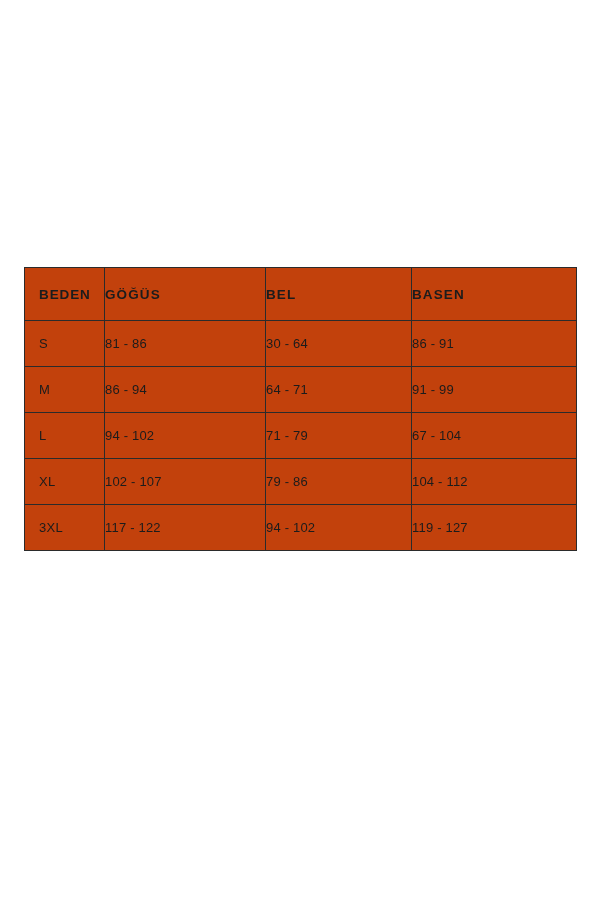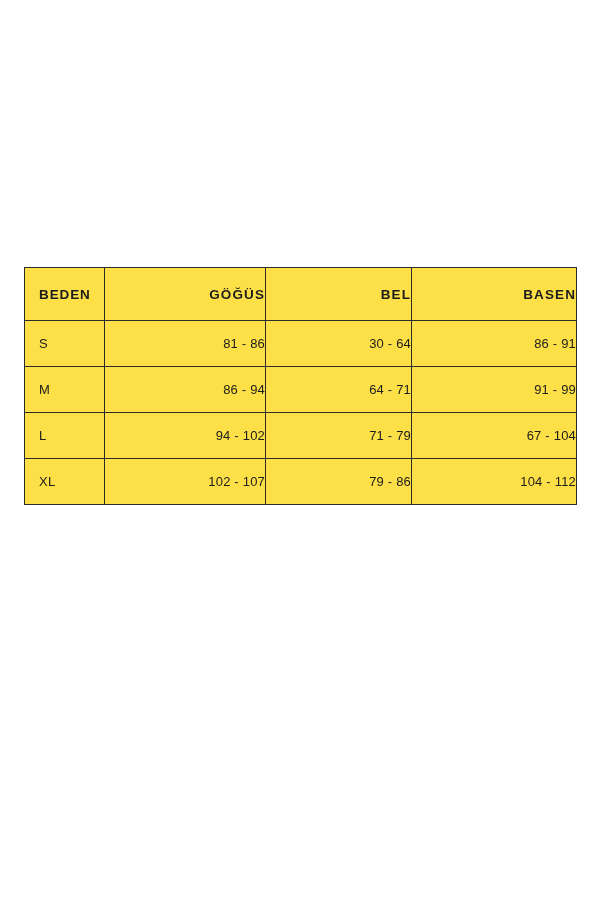--- a/index.html
+++ b/index.html
@@ -26,32 +26,32 @@
   .size-table-wrap {
     position: absolute;
     left: 24px;
     top: 267px;
     width: 552px;
   }
   table.size-table {
     border-collapse: collapse;
     width: 552px;
     table-layout: fixed;
-    background: #fde047;
+    background: #c2410c;
     padding-left: 39px;
   }
   table.size-table th,
   table.size-table td {
     border: 1px solid #2b2b2b;
     height: 45px;
     padding: 0;
     font-size: 13px;
     font-weight: normal;
     color: #1c1c1c;
-    text-align: right;
+    text-align: left;
     vertical-align: middle;
     letter-spacing: 0.2px;
   }
   table.size-table thead th {
     font-weight: bold;
     font-size: 13.5px;
     letter-spacing: 1.1px;
     height: 52px;
   }
   table.size-table thead th.col-beden,
@@ -108,16 +108,22 @@
           <td>94 - 102</td>
           <td>71 - 79</td>
           <td>67 - 104</td>
         </tr>
         <tr>
           <td class="col-beden">XL</td>
           <td>102 - 107</td>
           <td>79 - 86</td>
           <td>104 - 112</td>
         </tr>
+        <tr>
+          <td class="col-beden">3XL</td>
+          <td>117 - 122</td>
+          <td>94 - 102</td>
+          <td>119 - 127</td>
+        </tr>
       </tbody>
     </table>
   </div>
 </div>
 
 </body></html>

